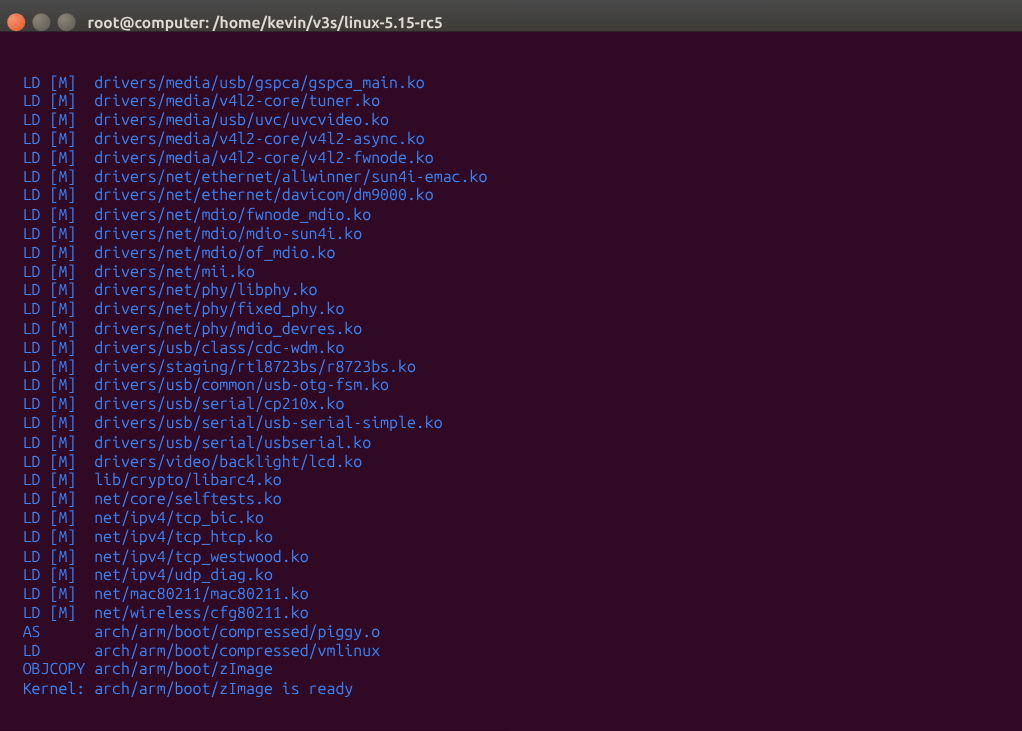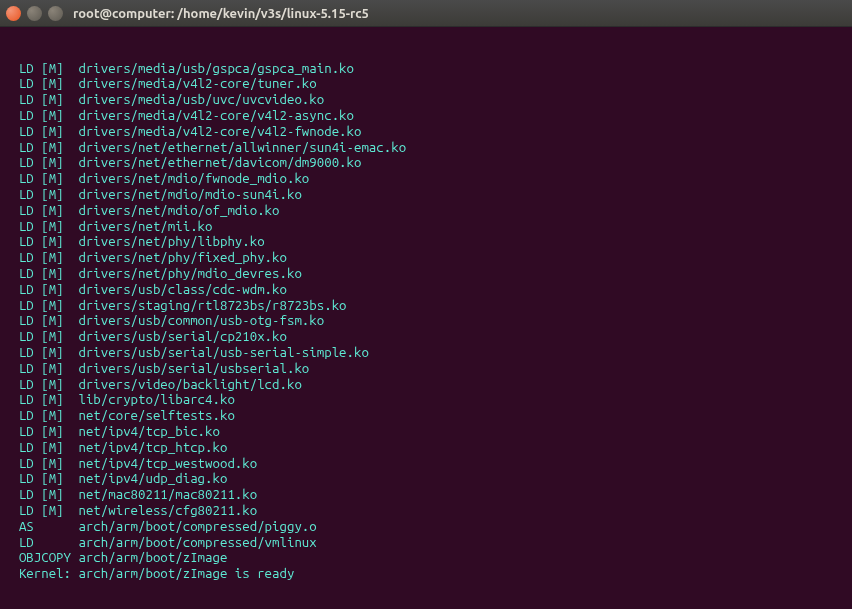--- a/index.html
+++ b/index.html
@@ -17,21 +17,21 @@
     .window {
       width: 100%;
       height: 100%;
       display: flex;
       flex-direction: column;
     }
     .titlebar {
       height: 27px;
       background: linear-gradient(to bottom, #4a4a4a, #3c3b37);
       display: flex;
-      align-items: center;
+      align-items: flex-end;
       padding: 0 6px;
       border-bottom: 1px solid #2c2c2c;
     }
     .window-controls {
       display: flex;
       gap: 6px;
       margin-right: 10px;
     }
     .btn {
       width: 15px;
@@ -50,21 +50,21 @@
       color: #dfdbd2;
       font-size: 13px;
       font-weight: bold;
       font-family: "Ubuntu", sans-serif;
     }
     .terminal {
       flex: 1;
       background: #300a24;
       padding: 2px 4px;
       overflow: hidden;
-      color: #5eead4;
+      color: #3b82f6;
       font-size: 13.3px;
       line-height: 15.8px;
       white-space: pre;
     }
     .line {
       white-space: pre;
     }
   </style>
 </head>
 <body>

